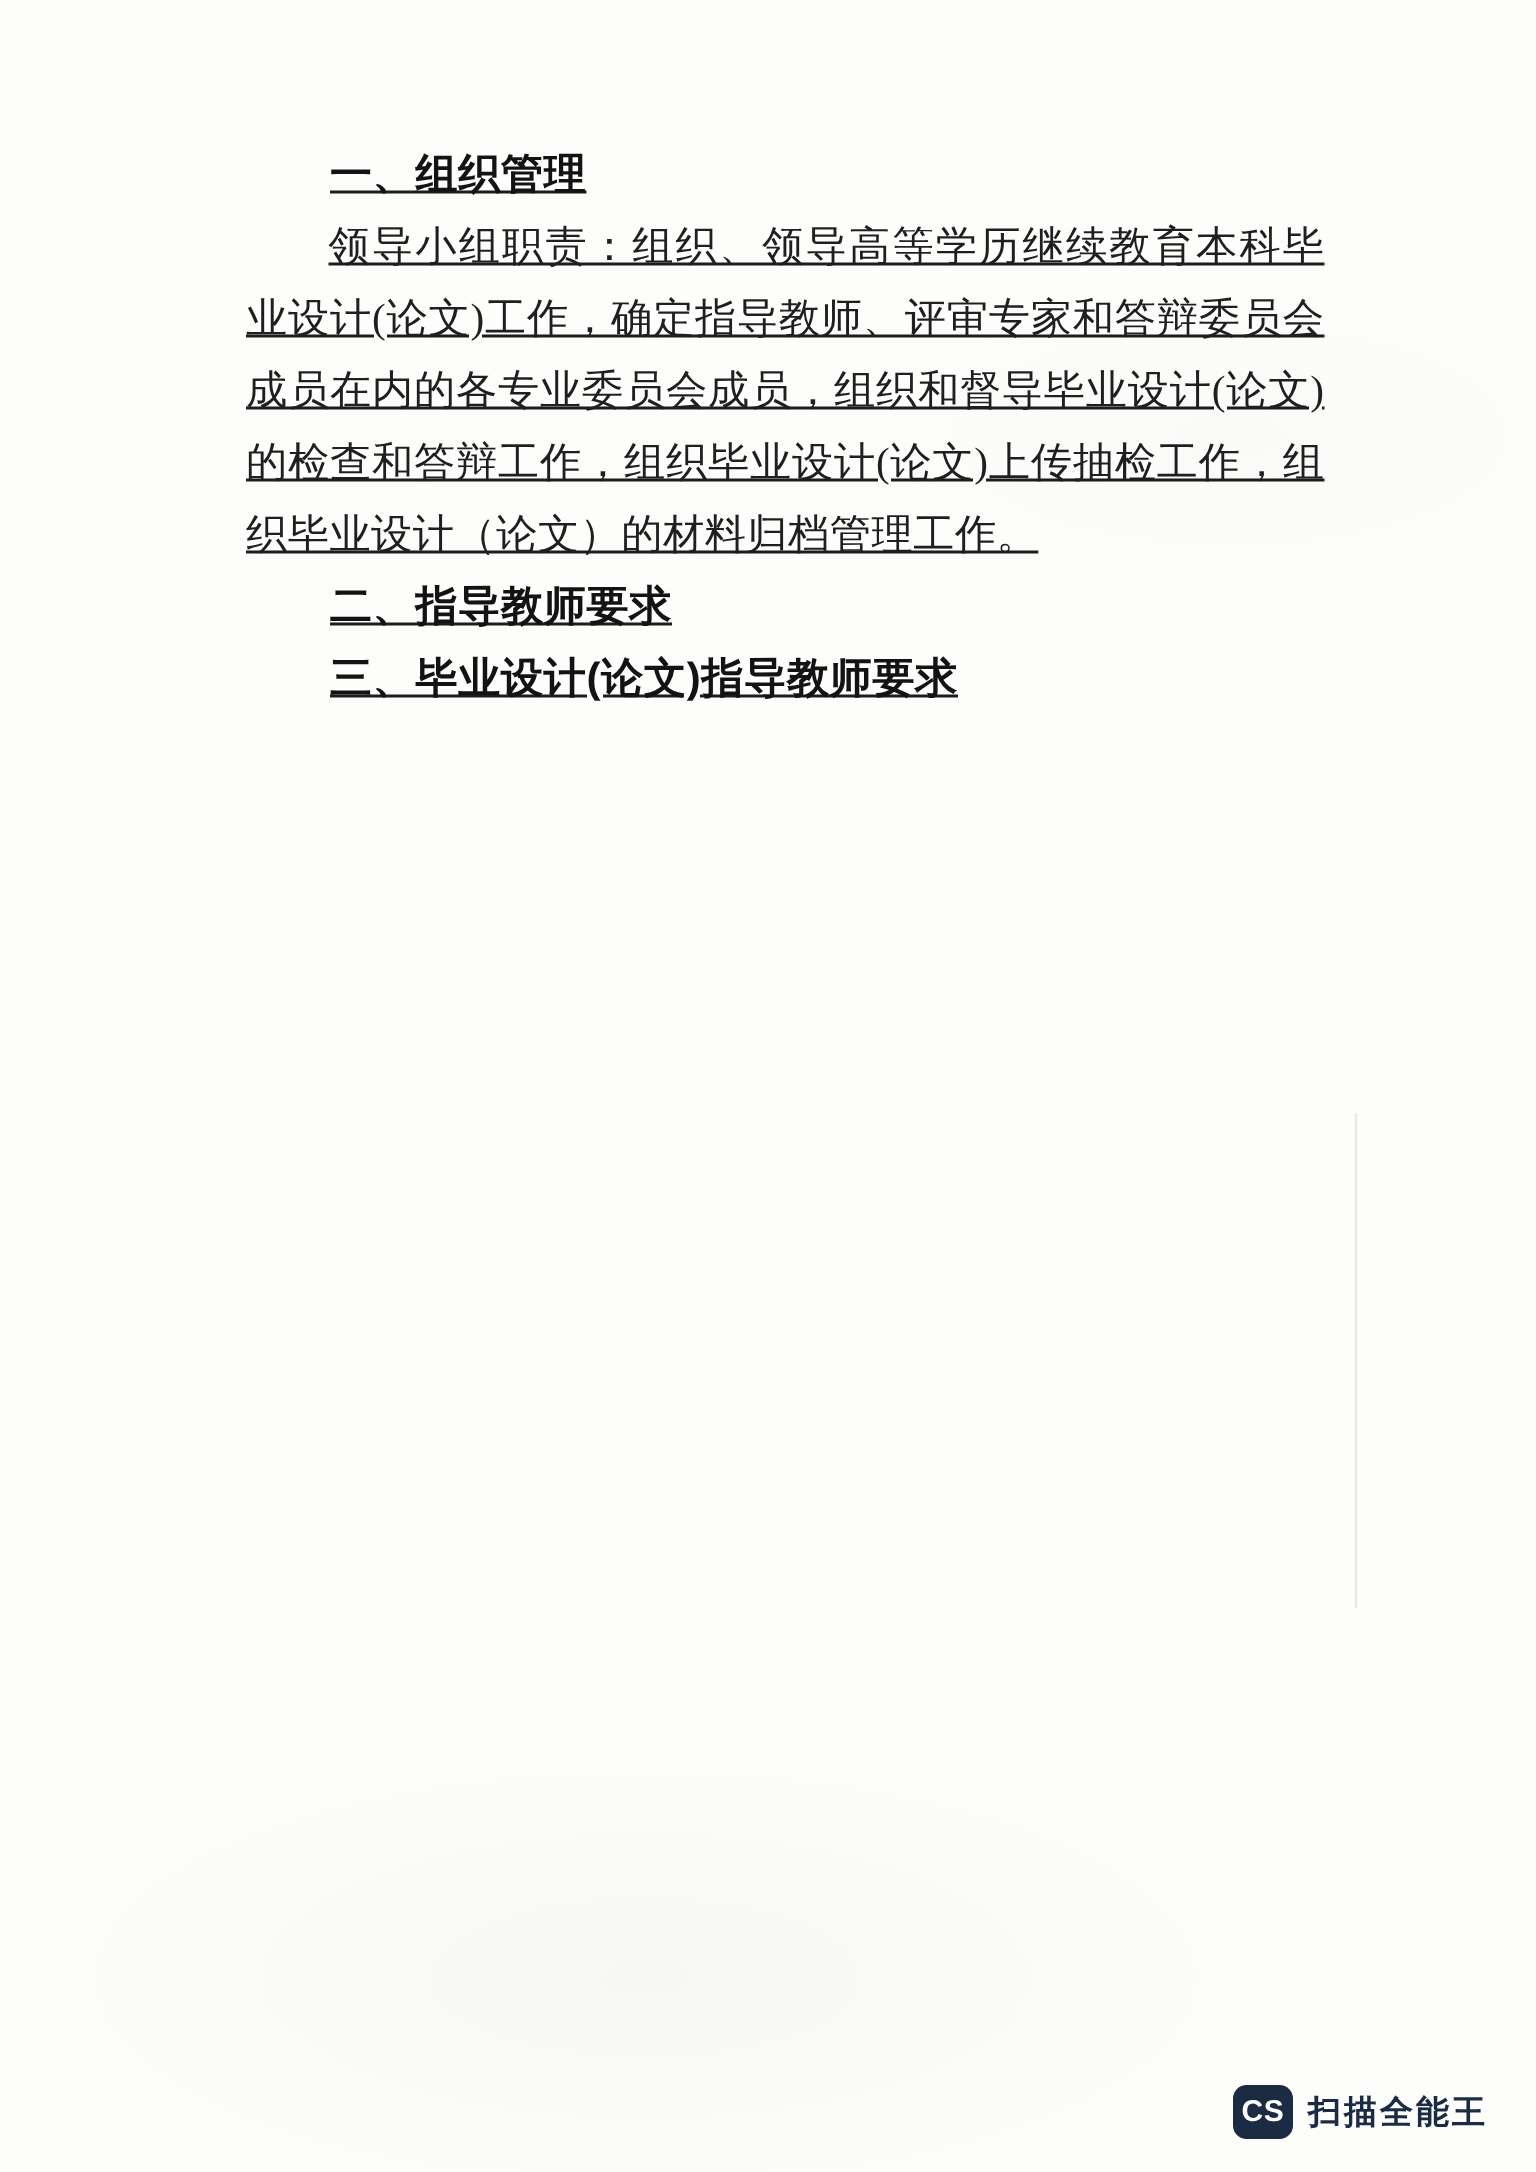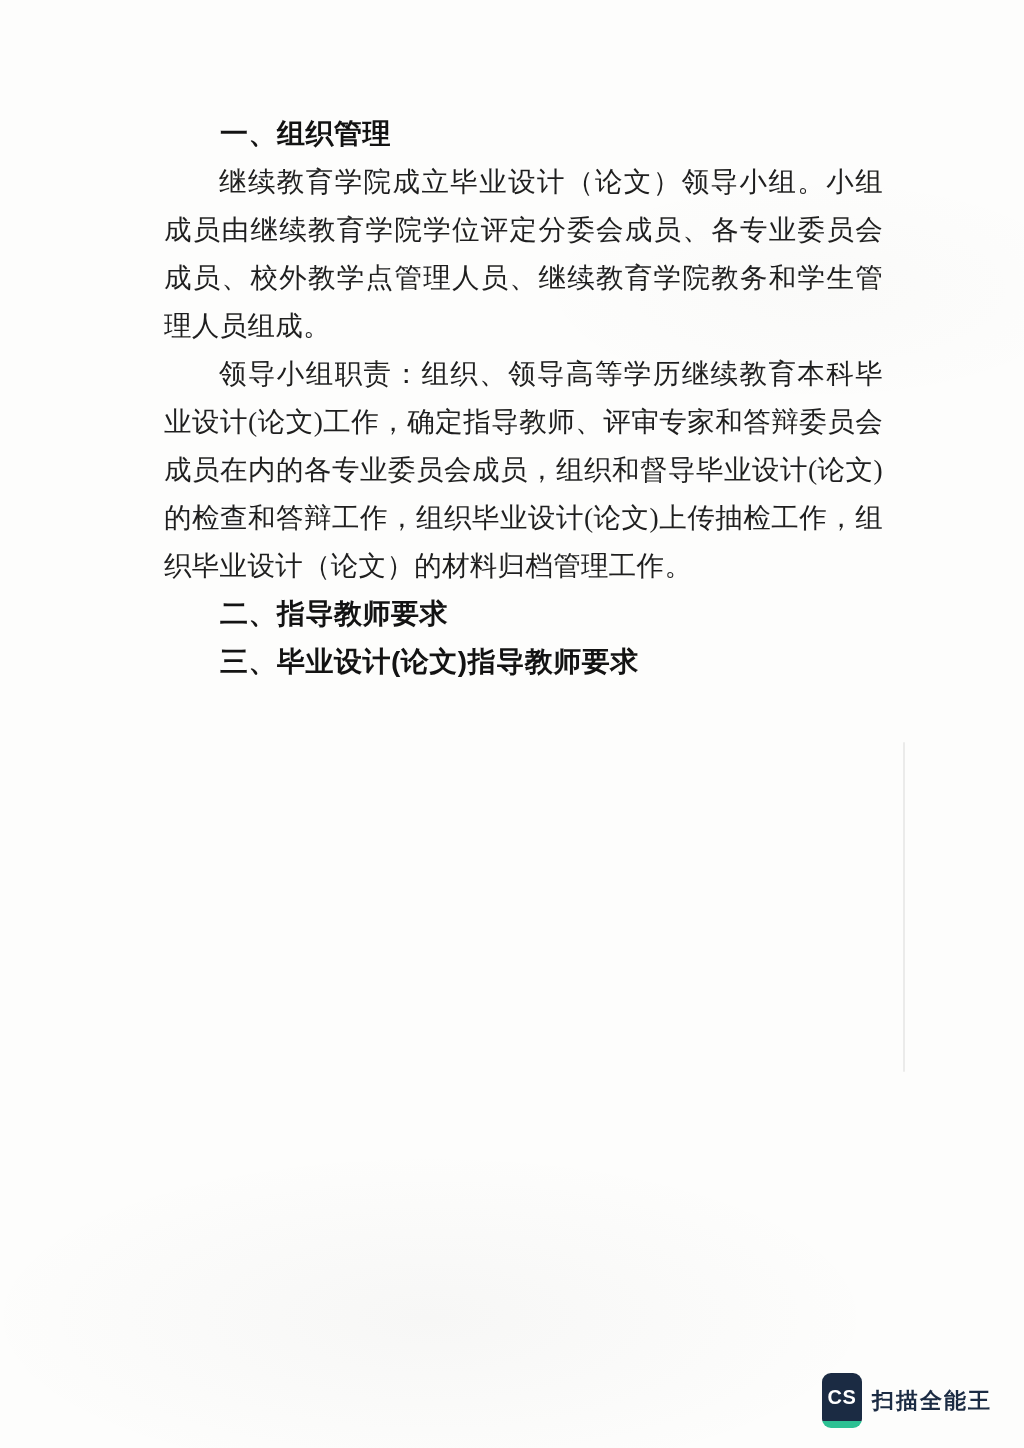--- a/index.html
+++ b/index.html
@@ -16,22 +16,23 @@
     background:
       radial-gradient(ellipse 700px 260px at 42% 91%, rgba(60,60,60,0.03), transparent 65%),
       radial-gradient(ellipse 500px 200px at 80% 20%, rgba(60,60,60,0.015), transparent 60%),
       #fdfdfc;
     font-family: "Liberation Serif", "DejaVu Serif", serif;
     color: #1d1d1d;
   }
   .doc-body {
     position: absolute;
     left: 164px;
-    top: 110px;
+    top: 92px;
     width: 719px;
+    text-decoration: underline;
   }
   .doc-heading {
     margin: 0;
     font-family: "Liberation Sans", "DejaVu Sans", sans-serif;
     font-weight: 700;
     font-size: 28px;
     line-height: 48px;
     text-indent: 2em;
     color: #131313;
     letter-spacing: 0.5px;
@@ -58,25 +59,25 @@
   .watermark {
     position: absolute;
     right: 32px;
     bottom: 20px;
     display: flex;
     align-items: center;
     gap: 10px;
   }
   .badge {
     width: 40px;
-    height: 55px;
+    height: 36px;
     border-radius: 9px;
     overflow: hidden;
     display: flex;
-    flex-direction: column;
+    flex-direction: row;
     flex: 0 0 auto;
   }
   .badge-top {
     flex: 1;
     display: flex;
     align-items: center;
     justify-content: center;
     font-family: "Liberation Sans", "DejaVu Sans", sans-serif;
     font-weight: 700;
     font-size: 20px;
@@ -94,21 +95,20 @@
     line-height: 40px;
   }
 </style>
 </head>
 <body>
 
 <main class="scan-page">
 
   <section class="doc-body">
       <h2 class="doc-heading">一、组织管理</h2>
-      <p class="doc-paragraph">继续教育学院成立毕业设计（论文）领导小组。小组成员由继续教育学院学位评定分委会成员、各专业委员会成员、校外教学点管理人员、继续教育学院教务和学生管理人员组成。</p>
       <p class="doc-paragraph">领导小组职责：组织、领导高等学历继续教育本科毕业设计(论文)工作，确定指导教师、评审专家和答辩委员会成员在内的各专业委员会成员，组织和督导毕业设计(论文)的检查和答辩工作，组织毕业设计(论文)上传抽检工作，组织毕业设计（论文）的材料归档管理工作。</p>
       <h2 class="doc-heading">二、指导教师要求</h2>
       <h2 class="doc-heading">三、毕业设计(论文)指导教师要求</h2>
     </section>
 
   <div class="scan-artifact"></div>
 
   <footer class="watermark">
     <span class="badge">
       <span class="badge-top" style="background: rgb(27, 43, 67);">CS</span>

